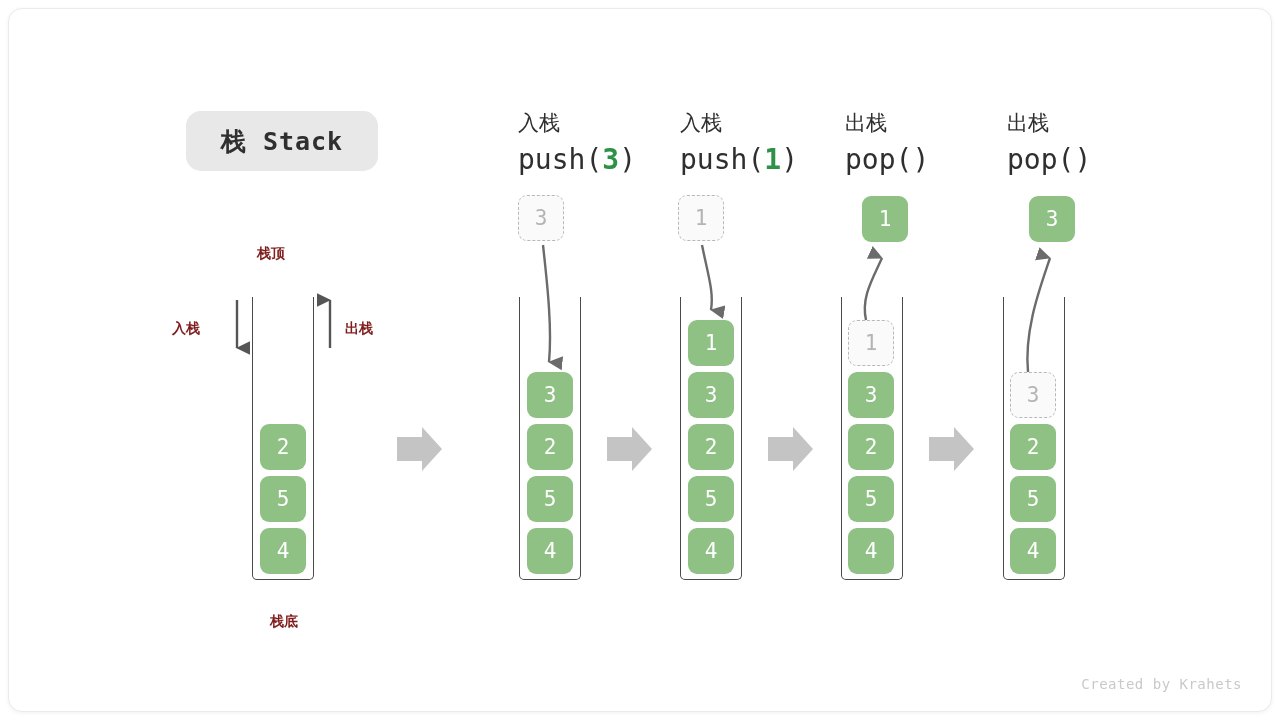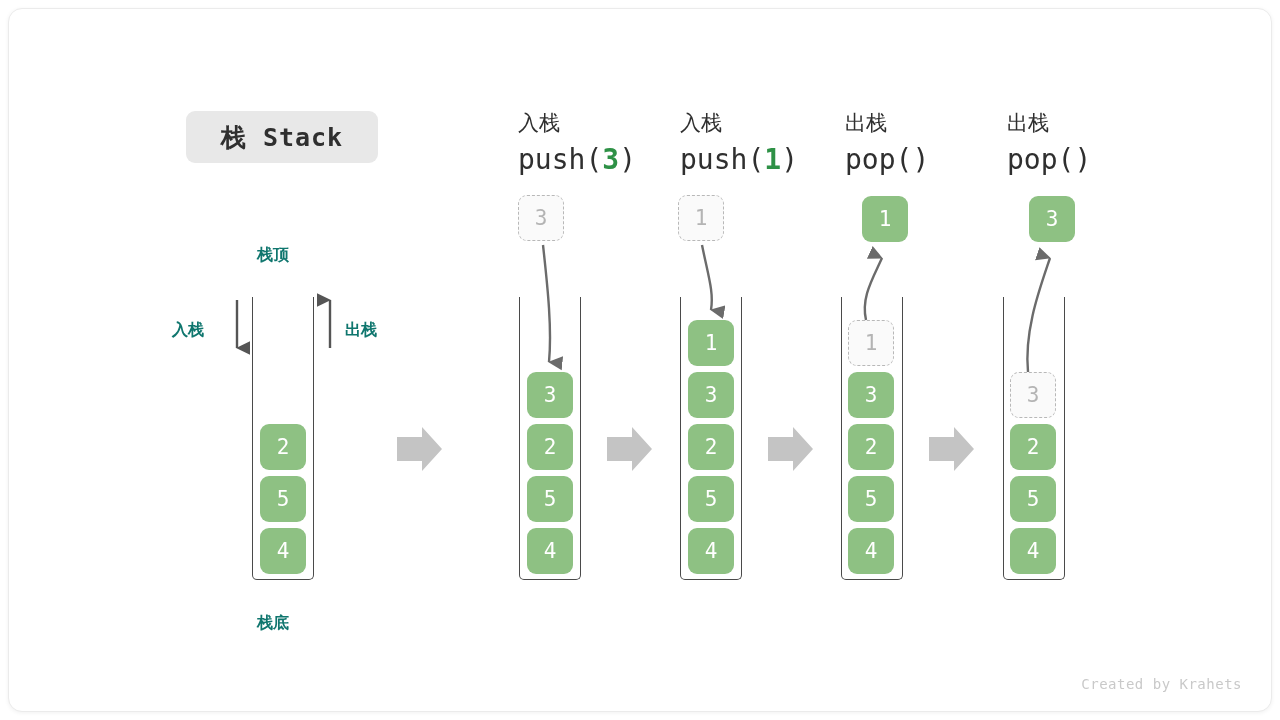--- a/index.html
+++ b/index.html
@@ -31,39 +31,39 @@
     border-radius: 14px;
     box-shadow: 0 1px 4px rgba(0,0,0,0.06);
   }
 
   
   .title-badge {
     position: absolute;
     left: 186px;
     top: 111px;
     width: 192px;
-    height: 52px;
+    height: 60px;
     background: #e8e8e8;
-    border-radius: 9px;
+    border-radius: 15px;
     display: flex;
     align-items: center;
     justify-content: center;
     color: #2f2f2f;
     font-size: 25px;
     font-weight: bold;
     letter-spacing: 1px;
     font-family: "DejaVu Sans Mono", monospace;
   }
 
   
   .lbl {
     position: absolute;
-    color: #0f766e;
+    color: #7f1d1d;
     font-weight: bold;
-    font-size: 16px;
+    font-size: 14px;
     white-space: nowrap;
   }
 
   .col-header {
     position: absolute;
     width: 170px;
     color: #2f2f2f;
     font-size: 21px;
     line-height: 37px;
     white-space: nowrap;
@@ -153,21 +153,21 @@
     <div class="cjk">出栈</div>
     <div class="code"><span>pop(</span><span class="arg"></span><span>)</span></div>
   </div>
 
   <div class="col-header" style="left:1007px; top:104px;">
     <div class="cjk">出栈</div>
     <div class="code"><span>pop(</span><span class="arg"></span><span>)</span></div>
   </div>
 
   <div class="lbl" style="left:257px; top:245px;">栈顶</div>
-  <div class="lbl" style="left:257px; top:613px;">栈底</div>
+  <div class="lbl" style="left:270px; top:613px;">栈底</div>
   <div class="lbl" style="left:172px; top:320px;">入栈</div>
   <div class="lbl" style="left:345px; top:320px;">出栈</div>
 
   <div class="stack" style="left:252px; top:297px; height:283px;"></div>
   <div class="cell solid" style="left:260px; top:424px;">2</div>
   <div class="cell solid" style="left:260px; top:476px;">5</div>
   <div class="cell solid" style="left:260px; top:528px;">4</div>
 
   <div class="cell ghost" style="left:518px; top:195px;">3</div>
   <div class="stack" style="left:519px; top:297px; height:283px;"></div>

